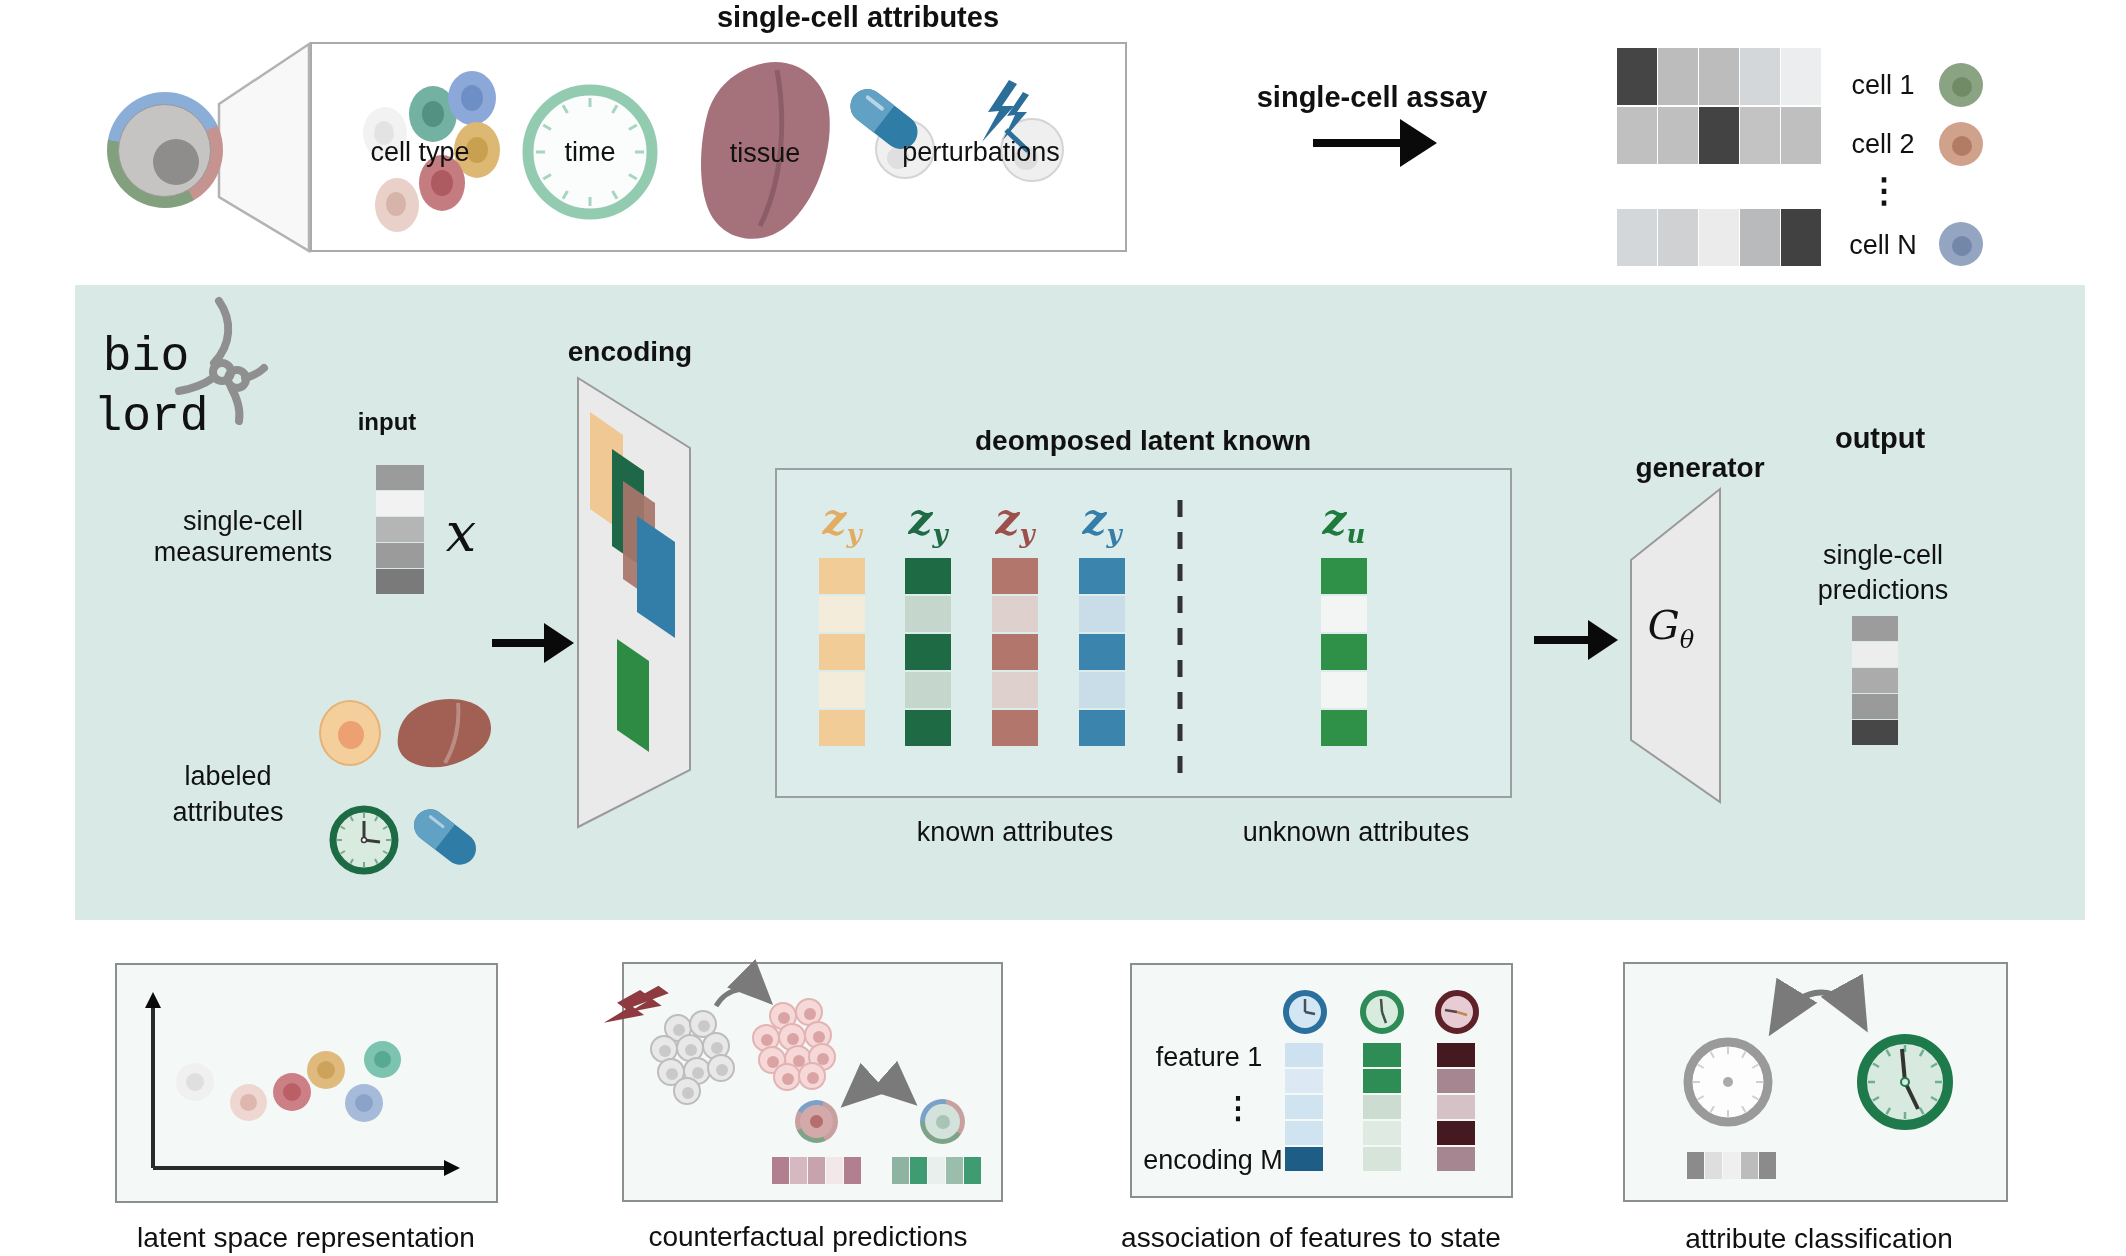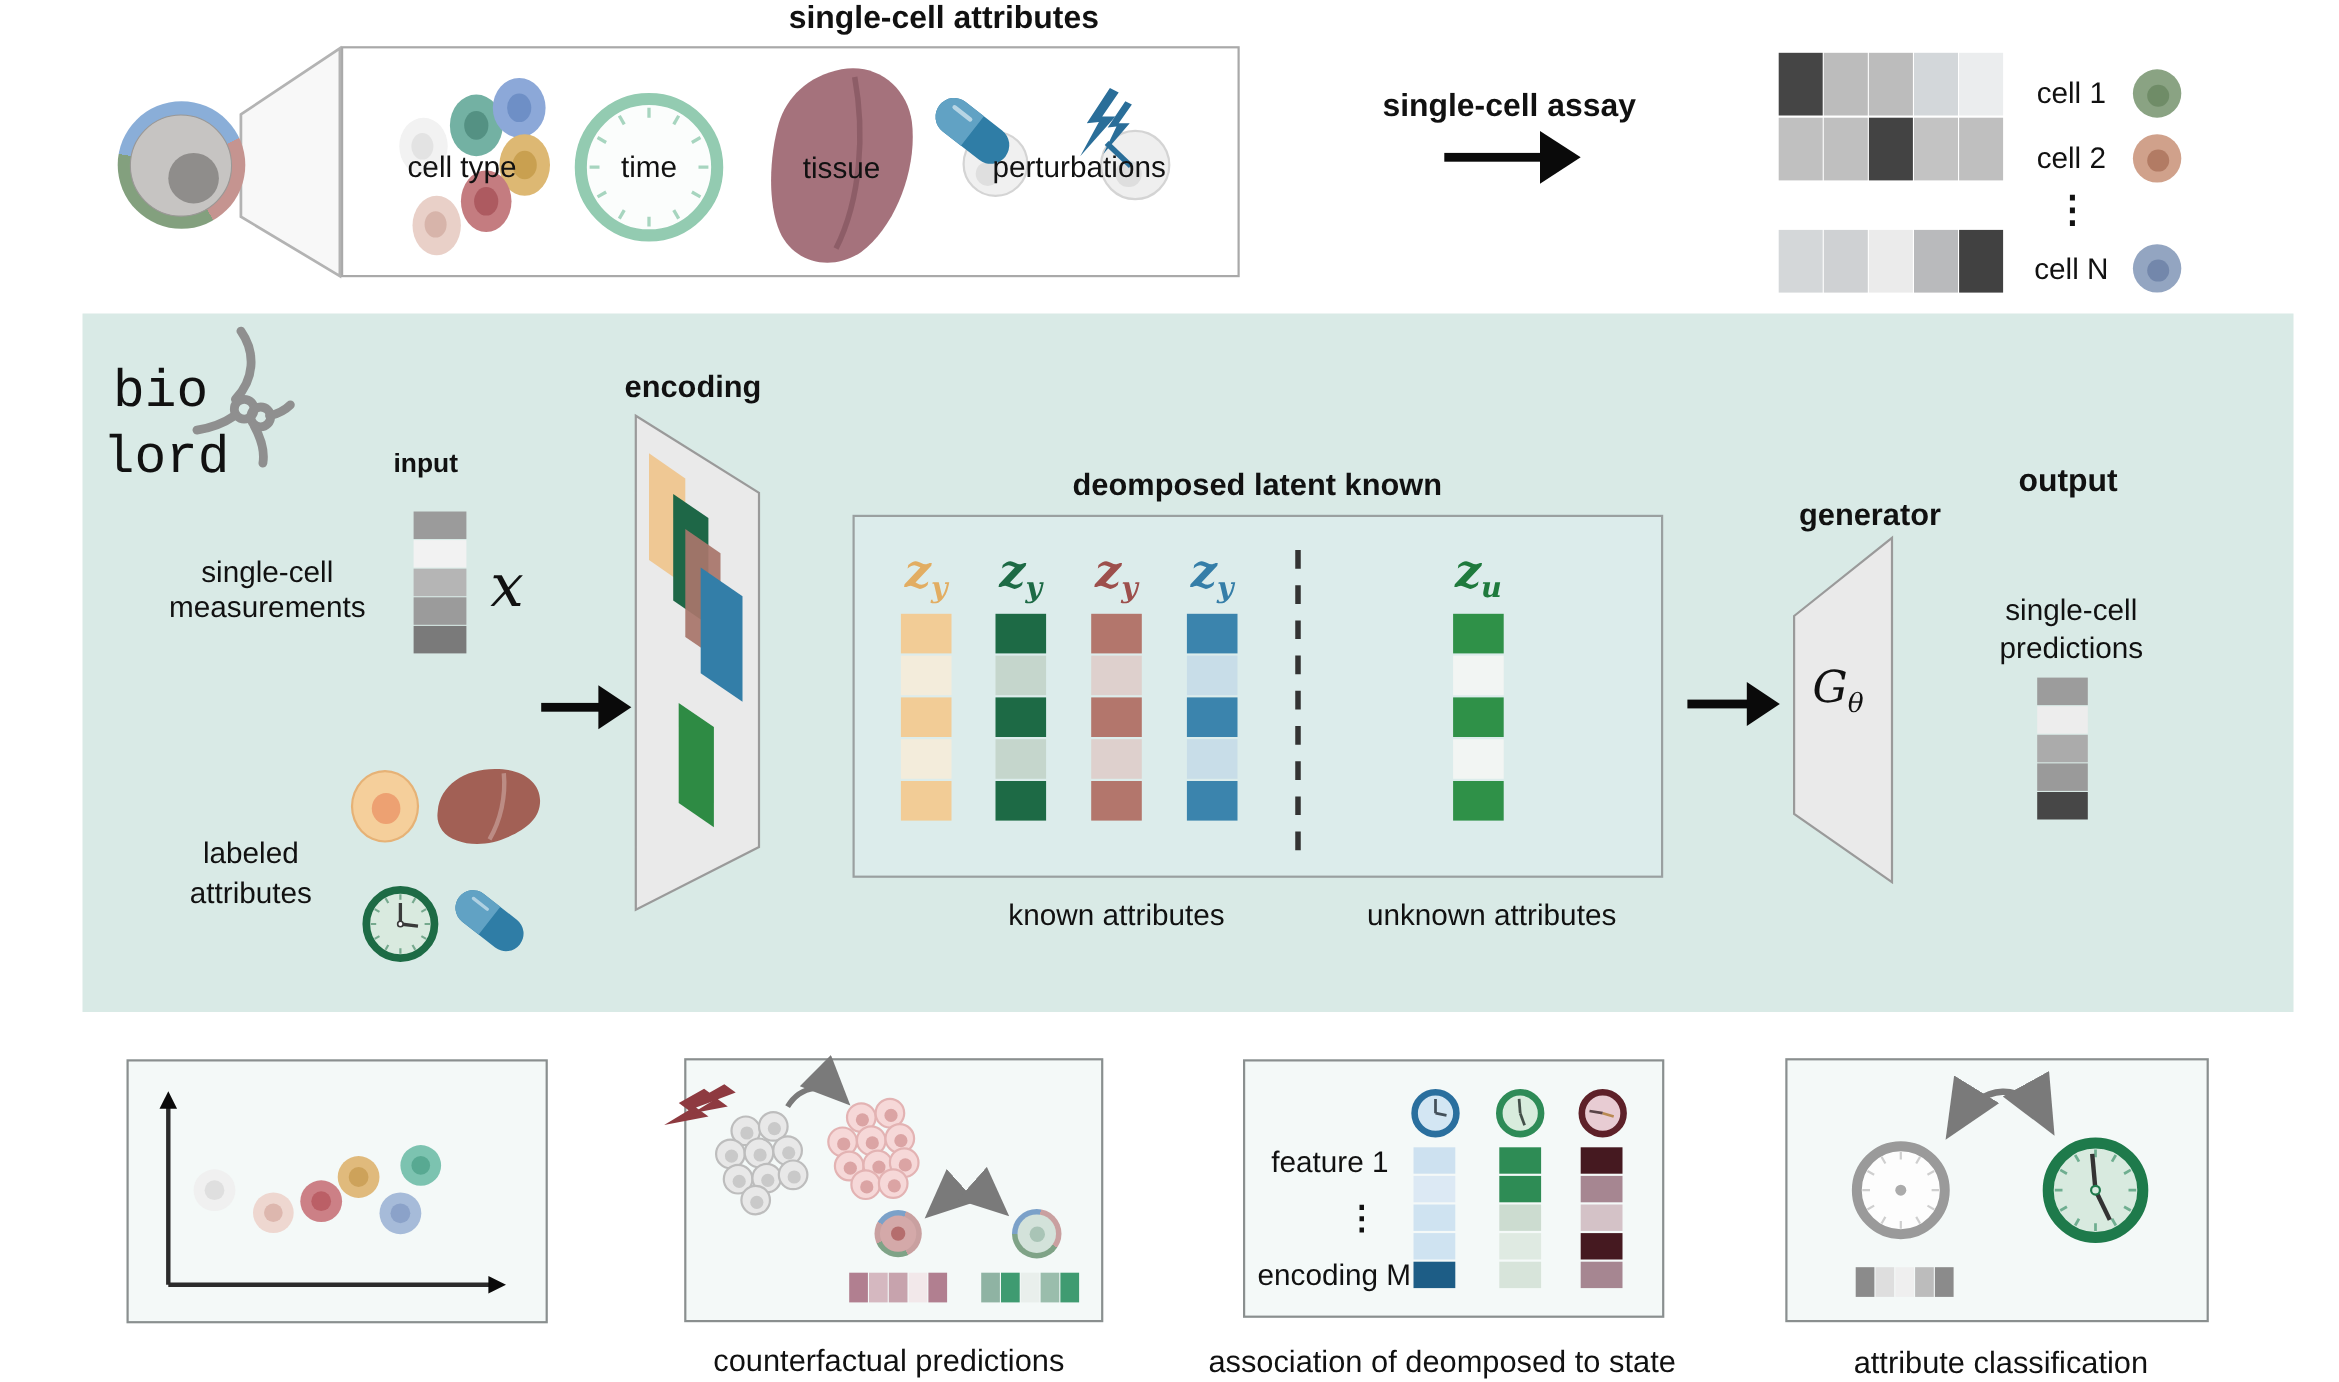--- a/index.html
+++ b/index.html
@@ -525,20 +525,21 @@
   <div class="zlab z4" style="left: 1344px; top: 522px; color: rgb(31, 122, 61);"><span>z</span><sub>u</sub></div>
 
   <div class="t z4" style="left:980px;top:832px;margin-left:35px;">known attributes</div>
   <div class="t z4" style="left:1356px;top:832px;">unknown attributes</div>
   <div class="t h z4" style="left:1700px;top:468px;font-size:28px;">generator</div>
   <div class="t math z4" style="left:1671px;top:628px;font-size:40px;"><span>G</span><sub style="font-size:24px;">θ</sub></div>
   <div class="t h z4" style="left:1880px;top:438px;">output</div>
   <div class="t z4" style="left:1883px;top:555px;">single-cell</div>
   <div class="t z4" style="left:1883px;top:590px;">predictions</div>
 
+  <div class="t z4" style="left:306px;top:1238px;font-size:28px;">latent space representation</div>
   <div class="t z4" style="left:808px;top:1237px;font-size:28px;">counterfactual predictions</div>
-  <div class="t z4" style="left:1311px;top:1238px;font-size:28px;">association of deomposed to state</div>
+  <div class="t z4" style="left:1311px;top:1238px;font-size:28px;">association of features to state</div>
   <div class="t z4" style="left:1819px;top:1239px;font-size:28px;">attribute classification</div>
   <div class="t z4" style="left:1209px;top:1057px;">feature 1</div>
   <div class="t z4" style="left:1213px;top:1160px;">encoding M</div>
   <div class="t z4" style="left:1238px;top:1107px;font-size:30px;font-weight:bold;">⋮</div>
 
 </div>
 
 </body></html>

